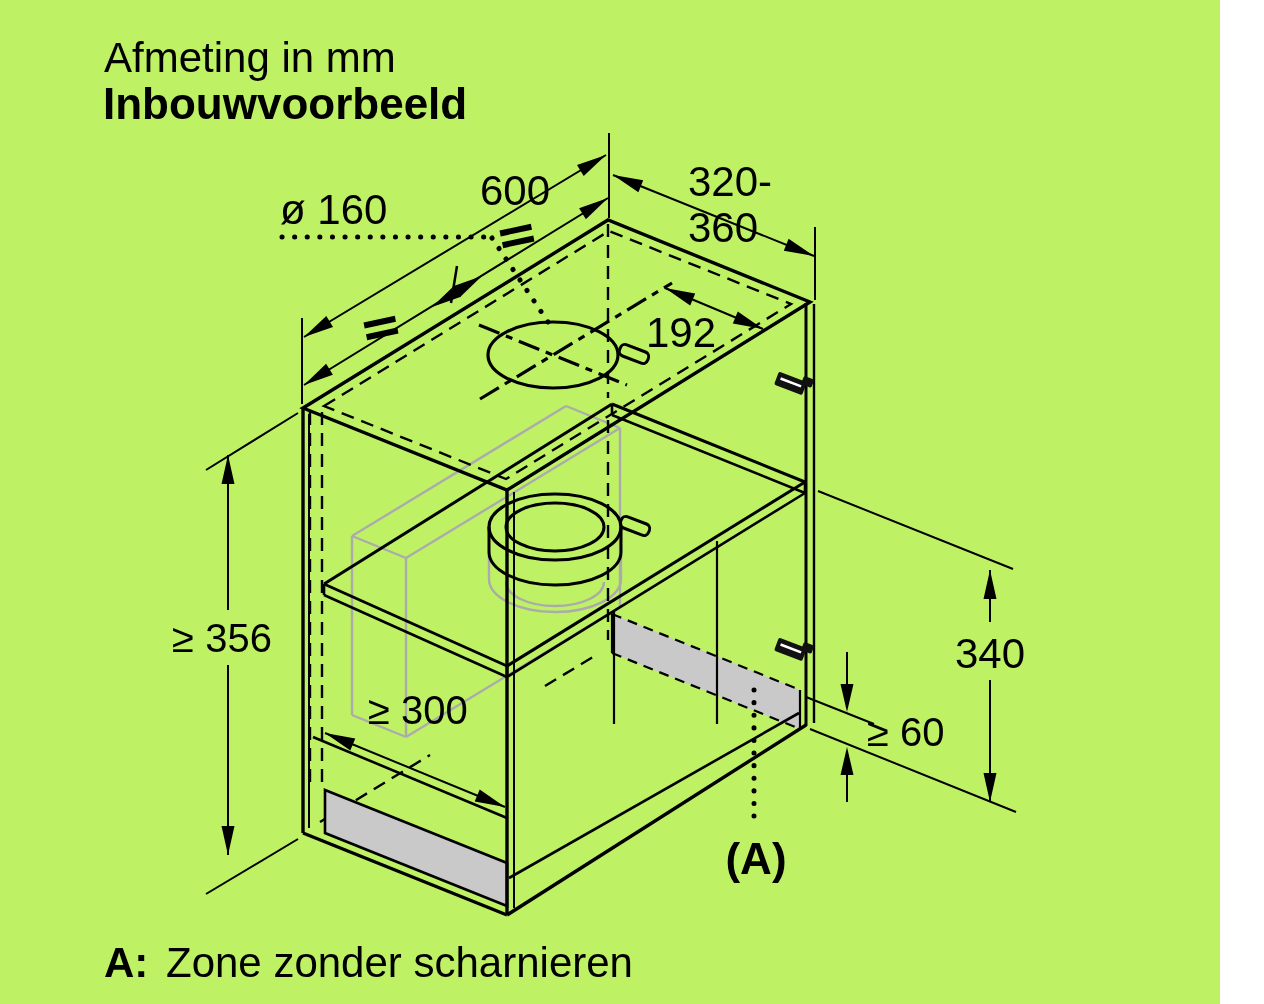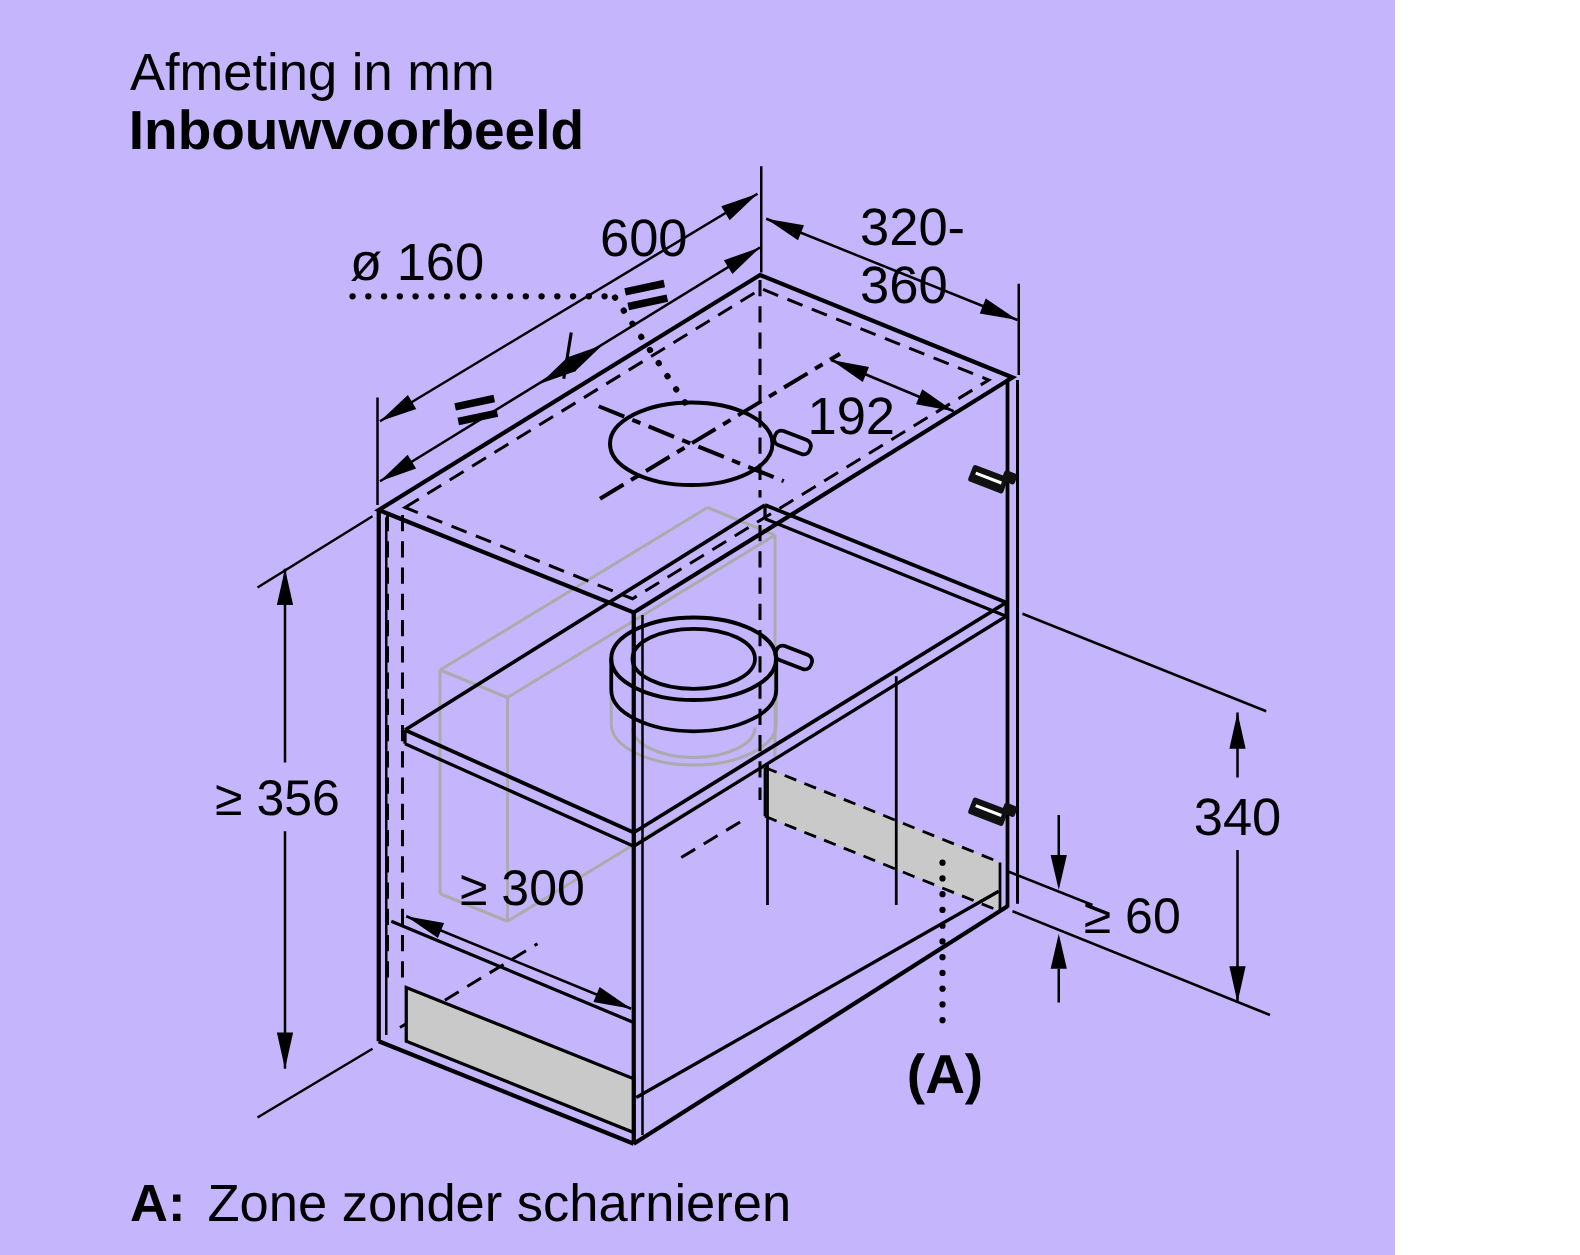--- a/index.html
+++ b/index.html
@@ -1,16 +1,16 @@
 <!DOCTYPE html>
 <html><head>
 <meta charset="utf-8">
 <style>
   html,body{margin:0;padding:0;background:#ffffff;}
-  .stage{position:relative;width:1116px;height:1004px;background:#c4b5fd;overflow:hidden;}
+  .stage{position:relative;width:1220px;height:1004px;background:#bef264;overflow:hidden;}
   svg text{font-family:"Liberation Sans","DejaVu Sans",sans-serif;fill:#000;}
   .t42{font-size:42px;}
   .t40{font-size:40px;}
   .t44{font-size:44px;}
   .bold{font-weight:bold;}
   .ln{stroke:#000;fill:none;}
   .main{stroke-width:3.4;}
   .med{stroke-width:2.6;}
   .thin{stroke-width:2;}
   .dash{stroke-width:2.4;stroke-dasharray:13 8;}

